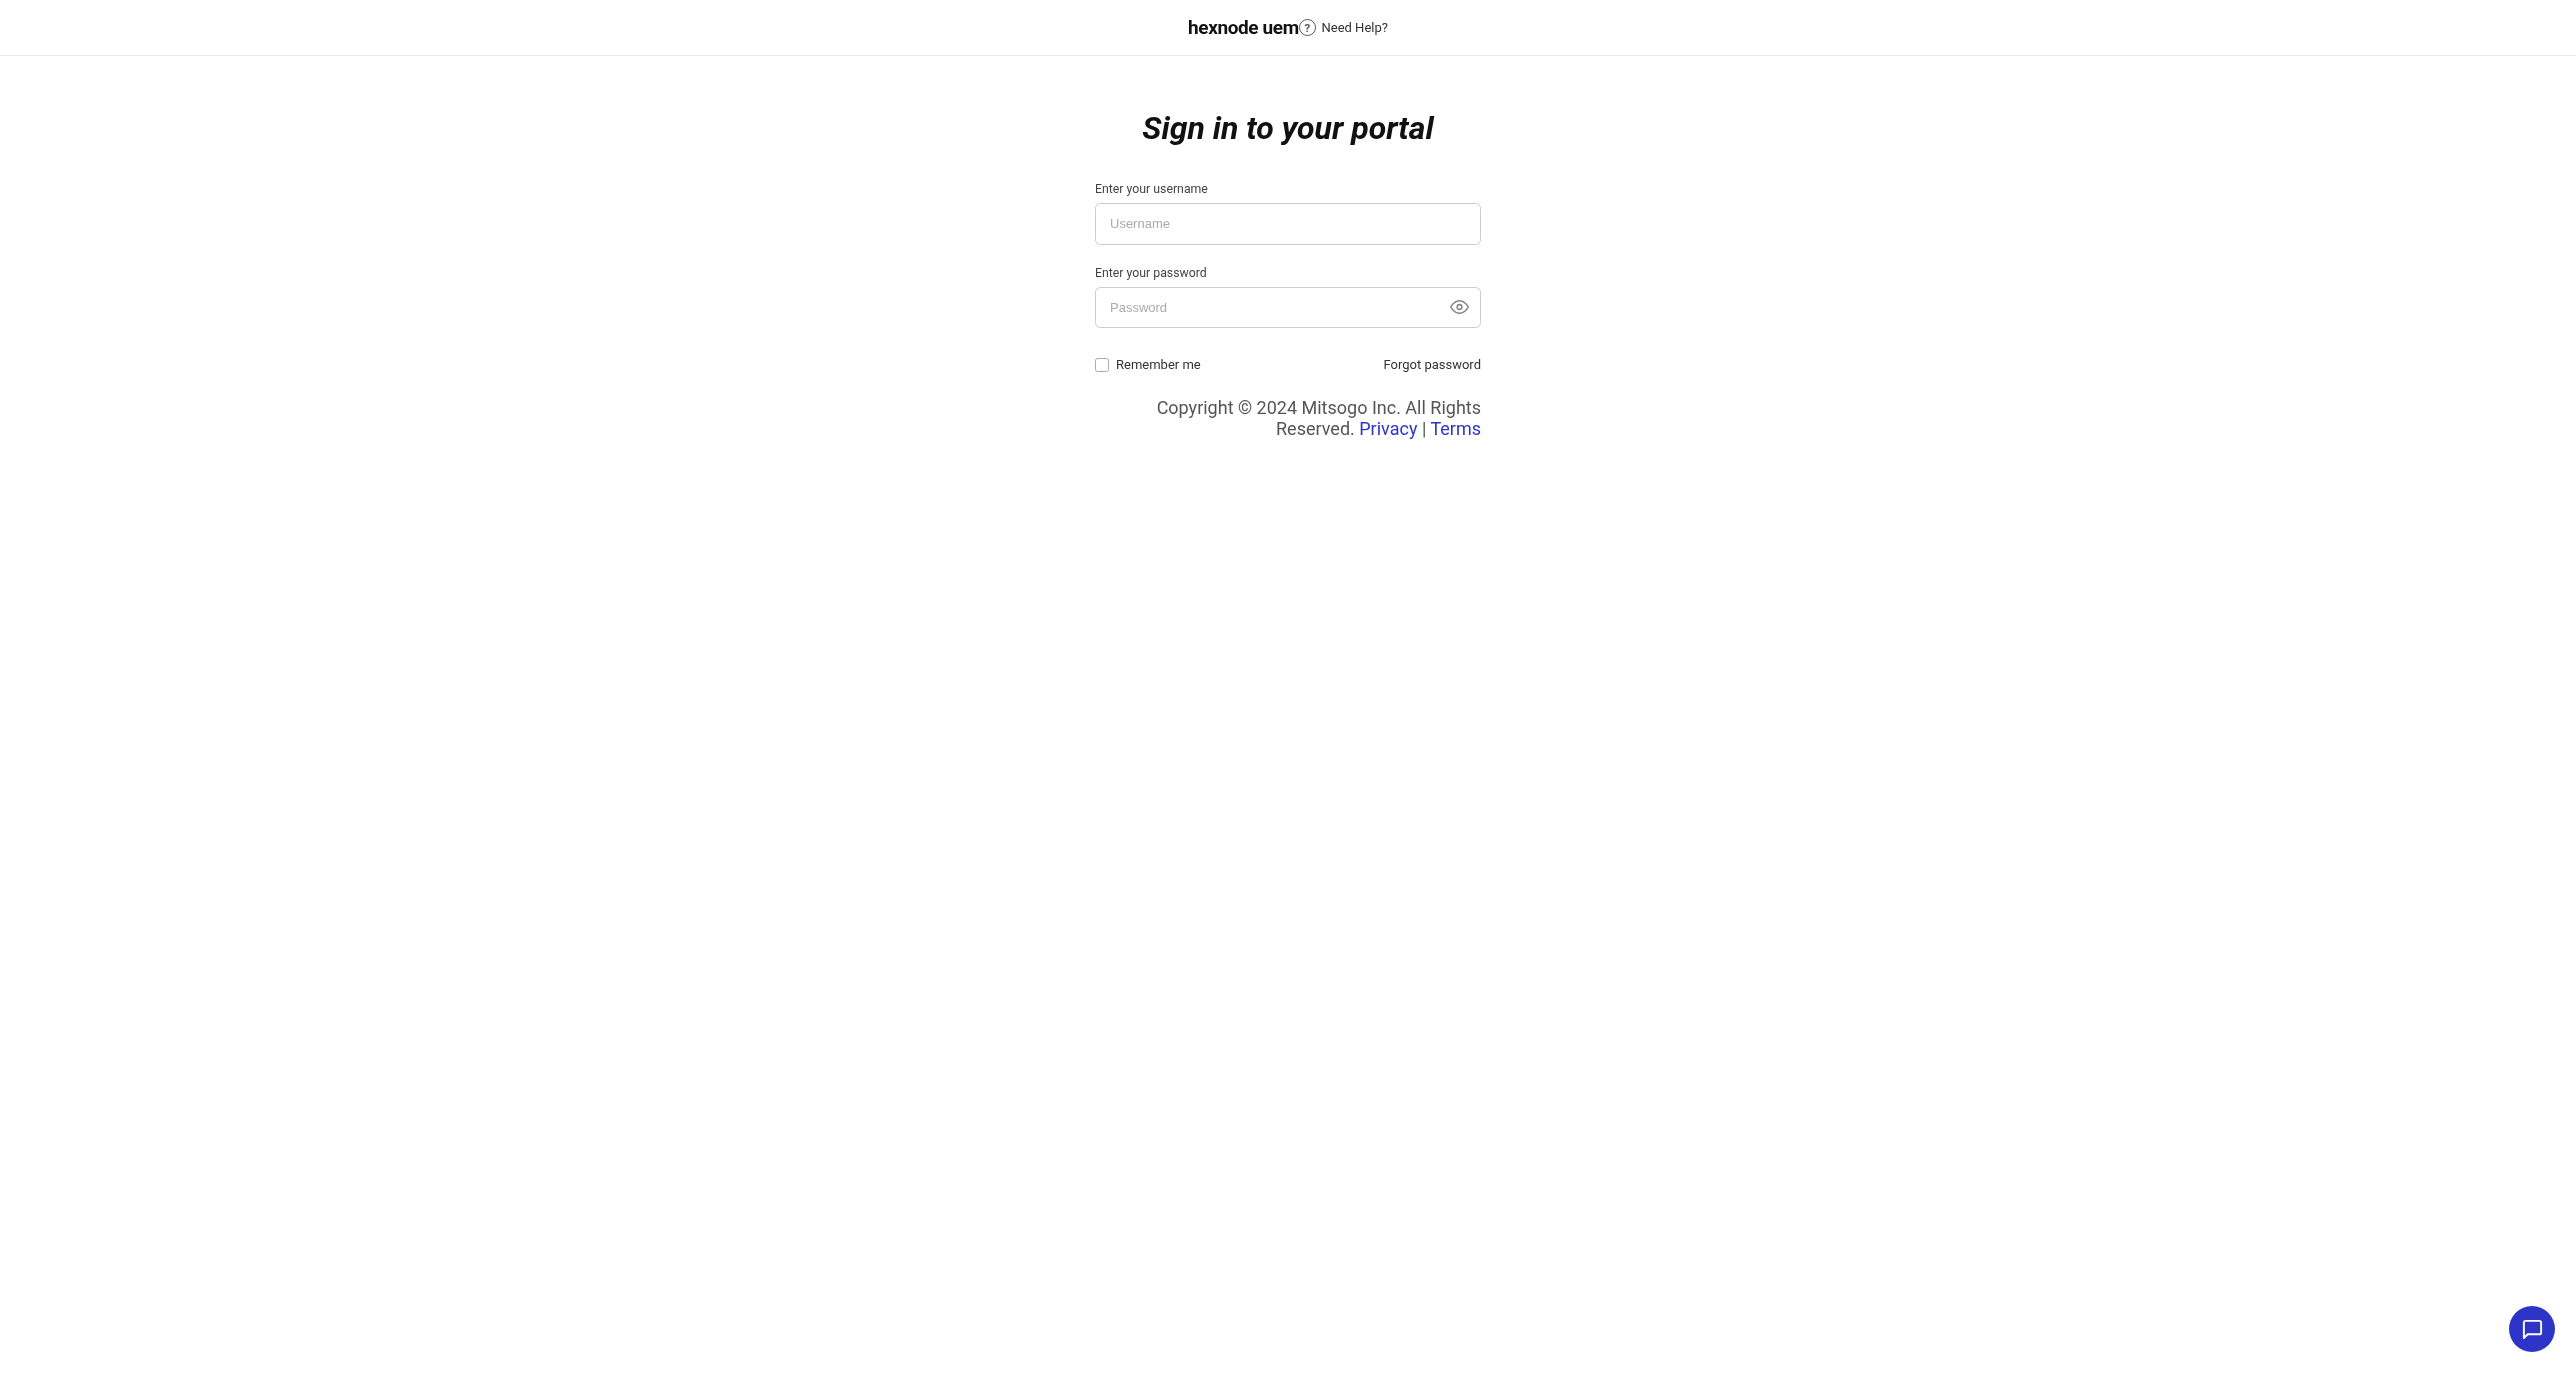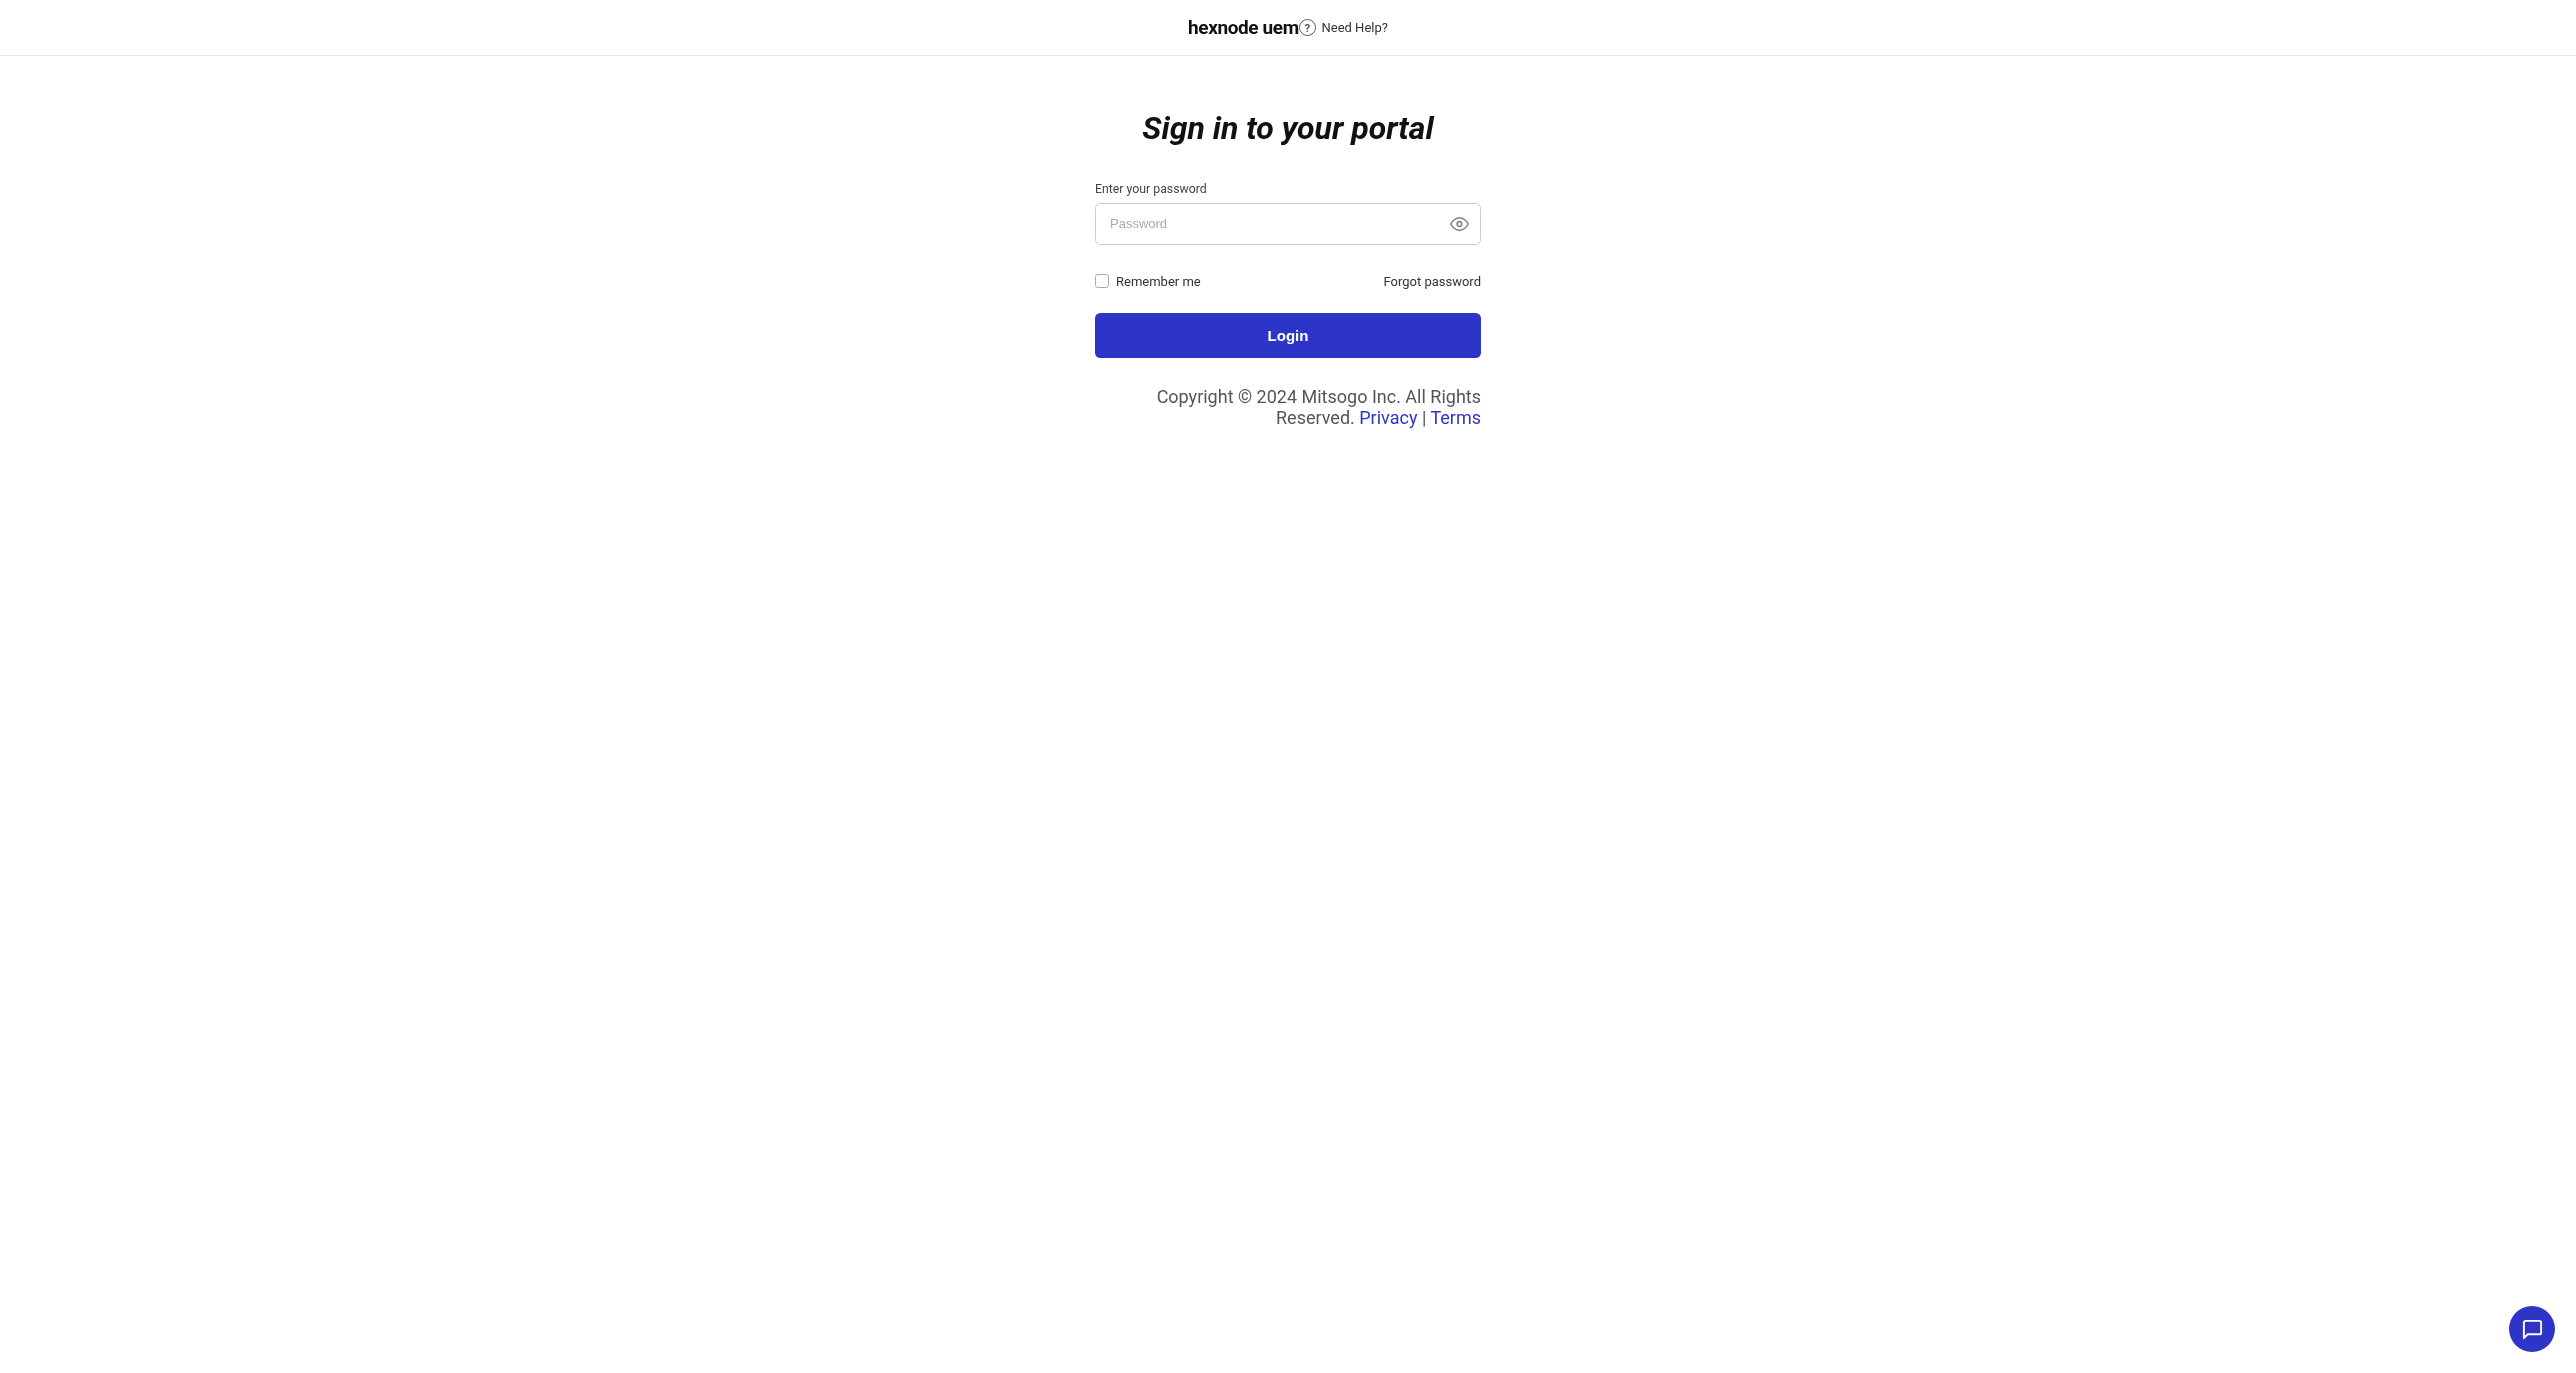--- a/index.html
+++ b/index.html
@@ -233,20 +233,26 @@
     <span class="help-icon">?</span>
     <span>Need Help?</span>
   </a>
 </header>
 
 <main class="main">
   <h1 class="page-title">Sign in to your portal</h1>
 
   <form class="login-form">
 
+    <div class="field-group">
+      <label class="field-label">Enter your username</label>
+      <div class="input-wrapper">
+        <input type="text" class="text-input" placeholder="Username" style="">
+      </div>
+    </div>
 
     <div class="field-group">
       <label class="field-label">Enter your password</label>
       <div class="input-wrapper">
         <input type="password" class="text-input password-input" placeholder="Password" style="">
         <button type="button" class="toggle-password">
           <svg class="eye-svg" viewBox="0 0 24 24">
             <path d="M1 12s4-8 11-8 11 8 11 8-4 8-11 8-11-8-11-8z"></path>
             <circle cx="12" cy="12" r="3"></circle>
           </svg>
@@ -255,21 +261,20 @@
     </div>
 
     <div class="remember-forgot">
       <label class="remember-me">
         <input type="checkbox" class="remember-checkbox" style="">
         <span class="remember-label">Remember me</span>
       </label>
       <a class="forgot-password" href="#">Forgot password</a>
     </div>
 
-    <button type="submit" class="login-button">Login</button>
 
     <div class="footer-text">
       <span>Copyright © 2024 Mitsogo Inc. All Rights Reserved.</span>
       <span> </span>
       <a class="footer-link" href="#">Privacy</a>
       <span>|</span>
       <a class="footer-link" href="#">Terms</a>
     </div>
 
   </form>

